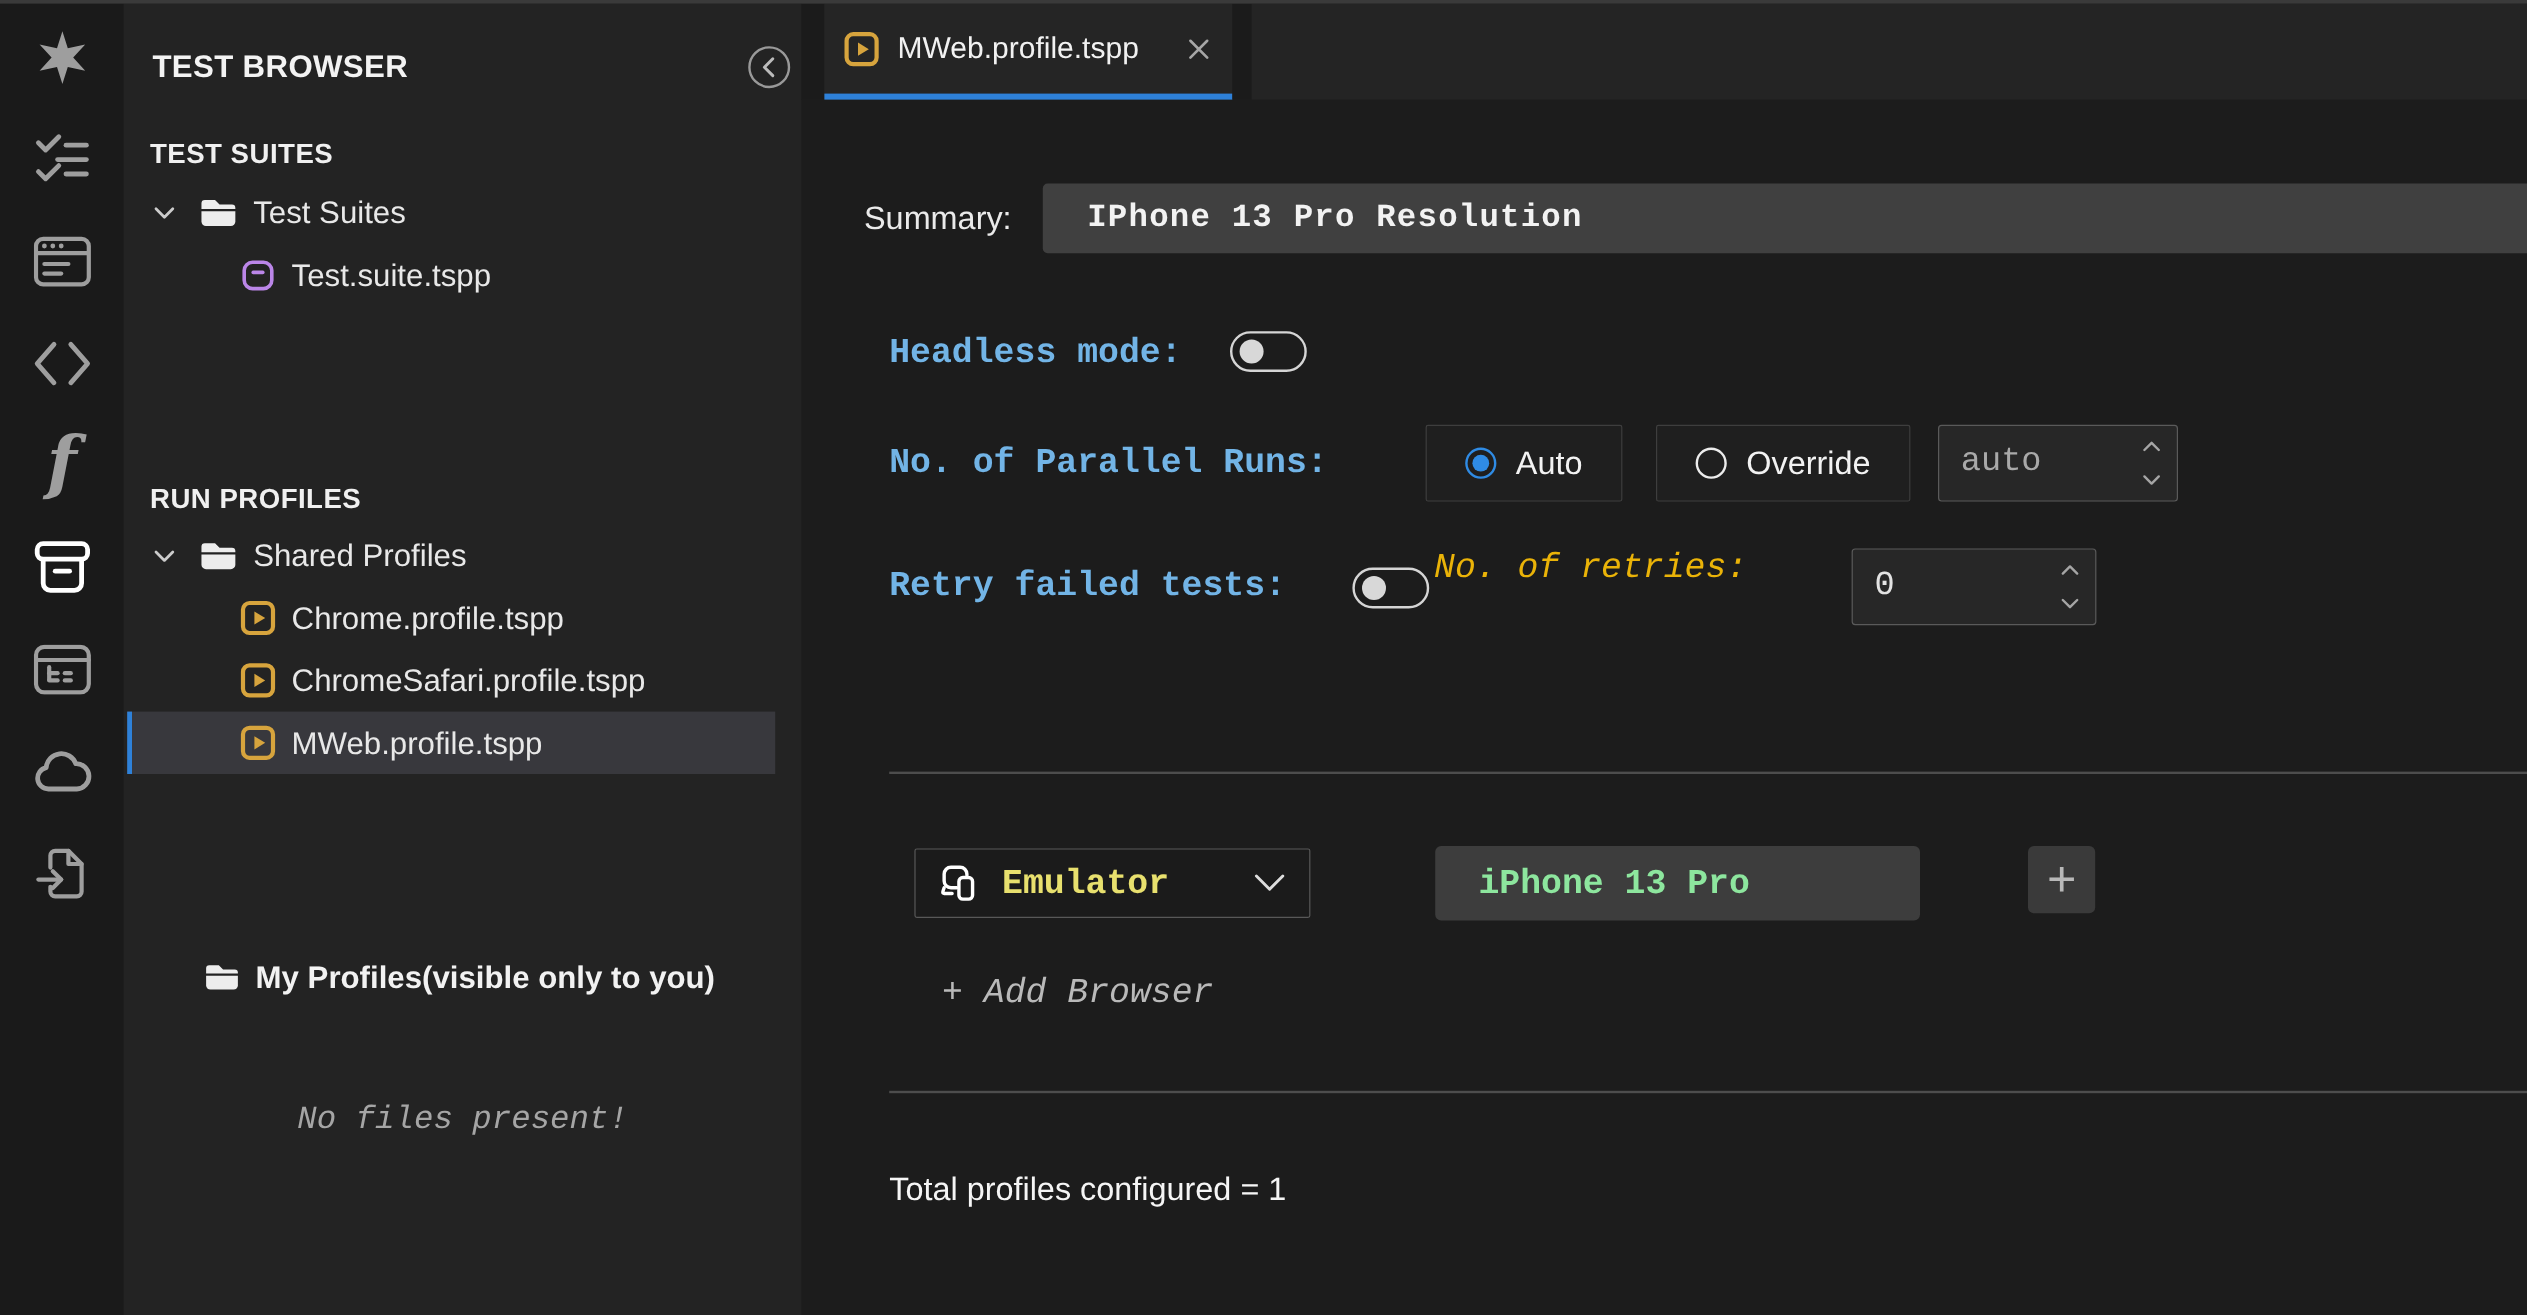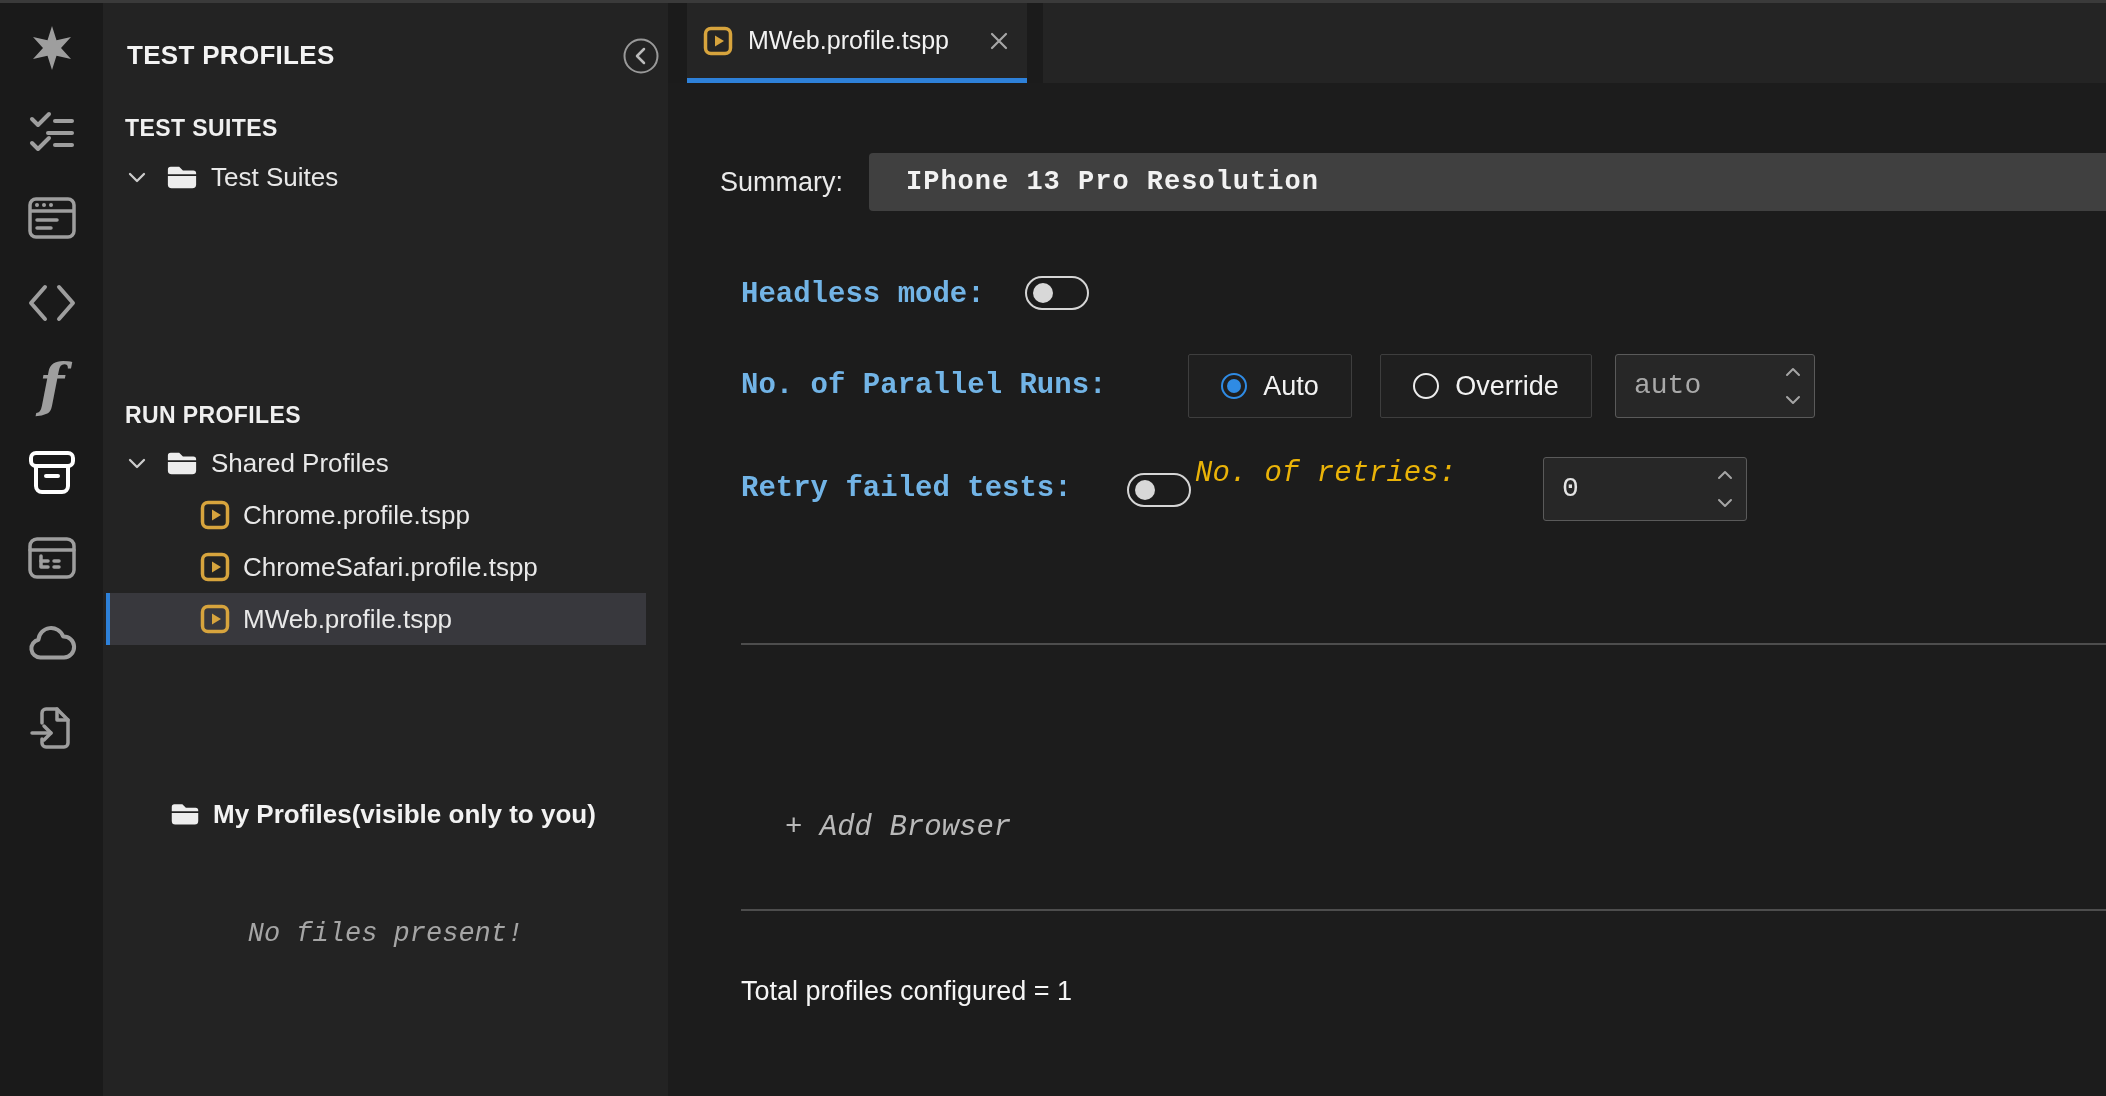--- a/index.html
+++ b/index.html
@@ -204,21 +204,21 @@
           <path d="M29 6 v11 h11"></path>
           <path d="M4 30 h19"></path>
           <path d="M16 23 l7 7-7 7"></path>
         </g>
       </svg>
   </div>
 </div>
 
 <div class="sidebar">
   <div class="sb-title-row">
-    <span class="sb-title">TEST PROFILES</span>
+    <span class="sb-title">TEST BROWSER</span>
   </div>
   <div class="sb-collapse">
     <svg width="38" height="38" viewBox="0 0 38 38">
         <circle cx="19" cy="19" r="16.5" stroke="#999999" stroke-width="2" fill="none"></circle>
         <path d="M22 12 l-7 7 7 7" stroke="#bbbbbb" stroke-width="2.5" fill="none" stroke-linecap="round" stroke-linejoin="round"></path>
       </svg>
   </div>
 
   <div class="sb-section-header hdr-ts">TEST SUITES</div>
 
@@ -230,20 +230,29 @@
     </span>
     <span class="tree-folder-icon">
       <svg width="32" height="28" viewBox="0 0 34 28">
           <path d="M2 6 a3 3 0 0 1 3-3 h9 l4 4 h11 a3 3 0 0 1 3 3 v1 H2 z" fill="#ededed"></path>
           <path d="M2 13 h30 v9 a4 4 0 0 1-4 4 H6 a4 4 0 0 1-4-4 z" fill="#ededed"></path>
         </svg>
     </span>
     <span class="tree-label">Test Suites</span>
   </div>
 
+  <div class="tree-row row-ts-file">
+    <span class="tree-file-icon">
+      <svg width="30" height="30" viewBox="0 0 30 30">
+          <rect x="3.5" y="4.5" width="23" height="22" rx="7" stroke="#bb86e8" stroke-width="3" fill="none"></rect>
+          <path d="M11 13 h8" stroke="#bb86e8" stroke-width="3" stroke-linecap="round"></path>
+        </svg>
+    </span>
+    <span class="tree-label">Test.suite.tspp</span>
+  </div>
 
   <div class="sb-section-header hdr-rp">RUN PROFILES</div>
 
   <div class="tree-row row-rp-folder">
     <span class="tree-chevron">
       <svg width="24" height="24" viewBox="0 0 24 24">
           <path d="M5 9 l7 7 7-7" stroke="#cccccc" stroke-width="2.3" fill="none" stroke-linecap="round" stroke-linejoin="round"></path>
         </svg>
     </span>
     <span class="tree-folder-icon">
@@ -373,20 +382,41 @@
           <svg width="16" height="10" viewBox="0 0 16 10">
               <path d="M2 2 L8 8 l6-6" stroke="#a5a5a5" stroke-width="2" fill="none" stroke-linecap="round" stroke-linejoin="round"></path>
             </svg>
         </span>
       </div>
     </div>
 
 
     <div class="divider divider-1"></div>
 
+    <div class="row browser-row">
+      <div class="browser-select">
+        <span>
+          <svg width="36" height="34" viewBox="0 0 38 34">
+              <g stroke="#ffffff" stroke-width="3" fill="none" stroke-linecap="round">
+                <path d="M15 21 H10 a6 6 0 0 1-6-6 V9 a6 6 0 0 1 6-6 h8 a6 6 0 0 1 6 6 v1"></path>
+                <path d="M4 21 c-1 3-2 5 0 5 h7"></path>
+              </g>
+              <rect x="17" y="12" width="12" height="19" rx="3.5" stroke="#ffffff" stroke-width="3" fill="#1b1b1b"></rect>
+            </svg>
+        </span>
+        <span class="browser-select-label">Emulator</span>
+        <span class="sel-chevron">
+          <svg width="26" height="16" viewBox="0 0 26 16">
+              <path d="M2 2 l11 11 L24 2" stroke="#dddddd" stroke-width="2.4" fill="none" stroke-linecap="round" stroke-linejoin="round"></path>
+            </svg>
+        </span>
+      </div>
+      <div class="resolution-field">iPhone 13 Pro</div>
+      <div class="add-res-btn">+</div>
+    </div>
 
     <div class="add-browser">+ Add Browser</div>
 
     <div class="divider divider-2"></div>
 
     <div class="total-row">Total profiles configured = 1</div>
 
   </div>
 </div>
 

